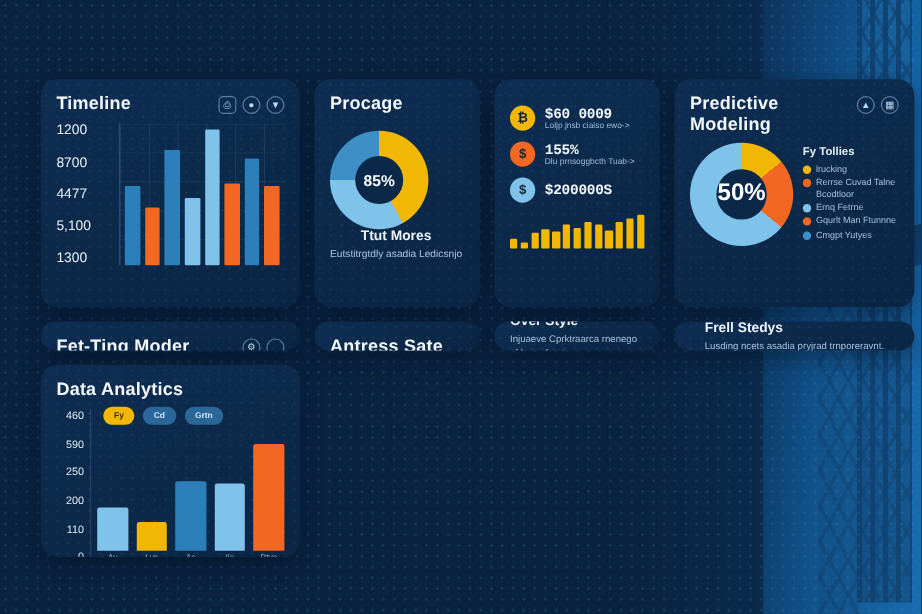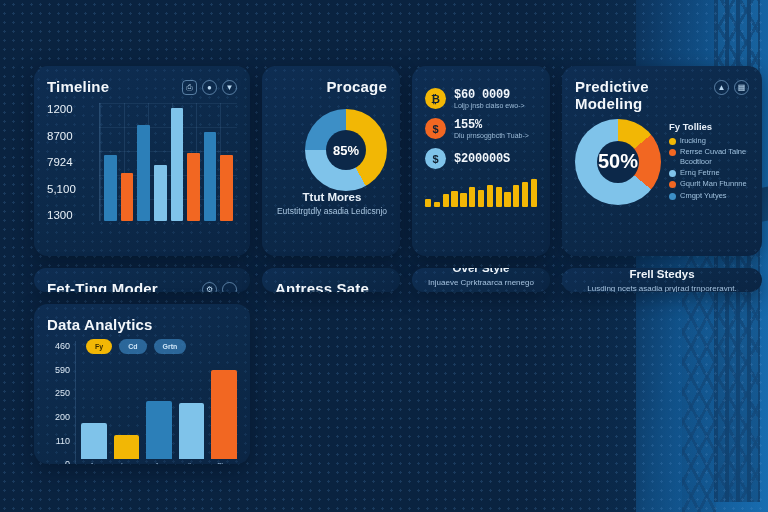--- a/index.html
+++ b/index.html
@@ -120,21 +120,21 @@
   .tbar { flex:1; border-radius:1px; }
 
   
   .donut { position:relative; border-radius:50%; }
   .donut .hole {
     position:absolute; border-radius:50%;
     background:#0c2849;
     display:flex; align-items:center; justify-content:center;
     color:#ffffff; font-weight:700;
   }
-  #card-procage { display:flex; flex-direction:column; align-items:flex-end; }
+  #card-procage { display:flex; flex-direction:column; align-items:flex-start; }
   #procage-donut { width:82px; height:82px; margin-top:14px; }
   #procage-donut .hole { inset:21px; font-size:13px; }
   #procage-caption { text-align:center; }
   #procage-caption .cap-main { color:#eaf2fa; font-size:11.5px; font-weight:700; }
   #procage-caption .cap-sub { color:#a9c6e0; font-size:8.5px; line-height:1.35; margin-top:3px; filter:blur(.25px); }
 
   
   #schedule-list { margin-top:10px; display:flex; flex-direction:column; gap:9px; }
   .sched-row { display:flex; align-items:center; gap:8px; }
   .coin {
@@ -157,21 +157,21 @@
   .lg-dot { width:7px; height:7px; border-radius:50%; margin-top:2px; flex:none; }
   .lg-text { color:#9fc0dd; font-size:7.5px; line-height:1.25; filter:blur(.3px); }
 
   
   #card-fitting { grid-column:1; }
 
   
   .style-card { display:flex; flex-direction:column; align-items:center; justify-content:center; }
   .style-donut { width:76px; height:76px; }
   .style-donut .hole { inset:20px; }
-  .style-cap { text-align:center; margin-top:2px; }
+  .style-cap { text-align:left; margin-top:2px; }
   .style-cap .sc-title { color:#eef4fa; font-size:11.5px; font-weight:700; }
   .style-cap .sc-sub { color:#a4c1dd; font-size:8px; line-height:1.4; margin-top:3px; filter:blur(.3px); }
 
   
   #analytics-chart { display:flex; margin-top:8px; height:128px; }
   #analytics-yaxis { display:flex; flex-direction:column; justify-content:space-between; width:28px; padding-right:5px; }
   #analytics-yaxis span { color:#dce9f5; font-size:9px; text-align:right; }
   #analytics-plot { flex:1; display:flex; align-items:flex-end; gap:7px; position:relative; border-left:1px solid rgba(120,170,220,.2); padding-left:5px; }
   .acol { flex:1; display:flex; flex-direction:column; align-items:center; height:100%; justify-content:flex-end; }
   .acol .abar { width:100%; border-radius:2px 2px 0 0; }
@@ -207,21 +207,21 @@
       <div class="icon-group">
         <div class="ico sq">⎙</div>
         <div class="ico">●</div>
         <div class="ico">▼</div>
       </div>
     </div>
     <div class="chart-wrap">
       <div id="timeline-yaxis">
           <span>1200</span>
           <span>8700</span>
-          <span>7924</span>
+          <span>4477</span>
           <span>5,100</span>
           <span>1300</span>
         </div>
       <div id="timeline-plot">
           <div class="tbar" style="height: 56.0899%; background: rgb(44, 127, 184);"></div>
           <div class="tbar" style="height: 40.9888%; background: rgb(242, 103, 34);"></div>
           <div class="tbar" style="height: 81.9775%; background: rgb(44, 127, 184);"></div>
           <div class="tbar" style="height: 47.4607%; background: rgb(127, 195, 234);"></div>
           <div class="tbar" style="height: 96%; background: rgb(127, 195, 234);"></div>
           <div class="tbar" style="height: 58.2472%; background: rgb(242, 103, 34);"></div>

